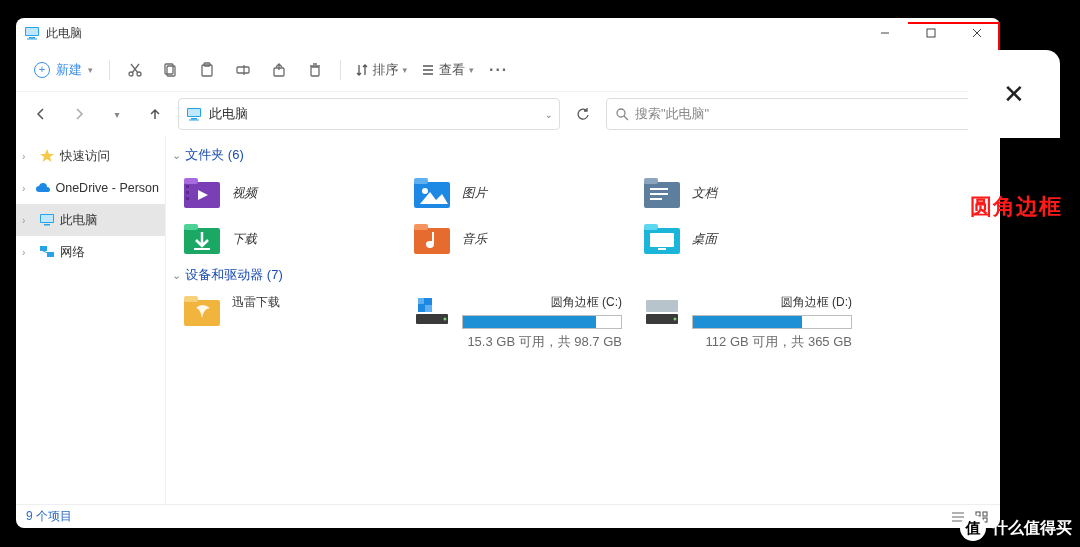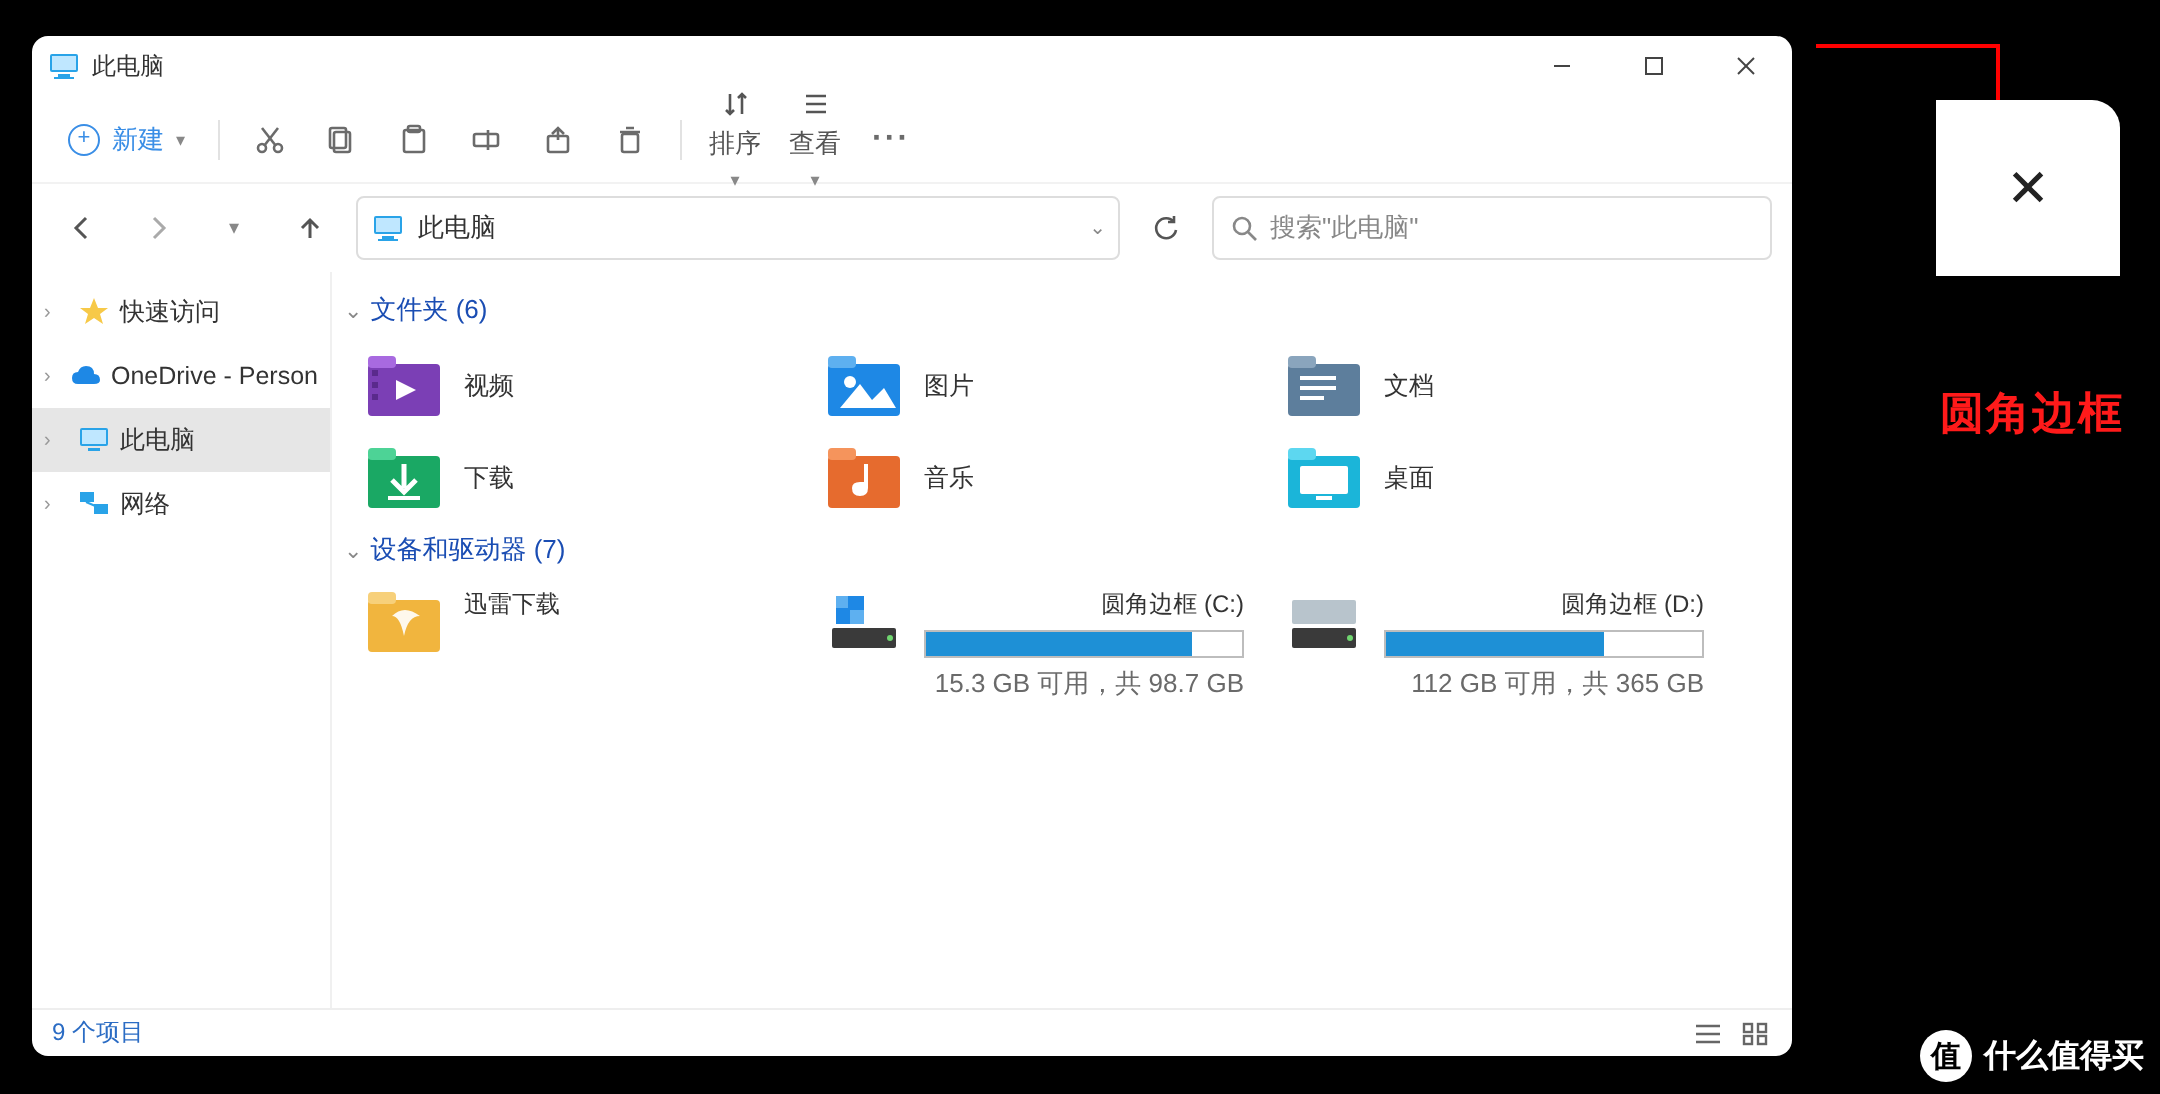--- a/index.html
+++ b/index.html
@@ -1,46 +1,46 @@
 <!DOCTYPE html>
 <html><head>
 <meta charset="utf-8">
 <style>
   * { box-sizing: border-box; margin: 0; padding: 0; font-family: "Segoe UI", "Microsoft YaHei", sans-serif; }
   body { background: #000; width: 1080px; height: 547px; overflow: hidden; position: relative; }
-  .window { position: absolute; left: 16px; top: 18px; width: 880px; height: 510px; background: #fff; border-radius: 8px; overflow: hidden; display: flex; flex-direction: column; }
+  .window { position: absolute; left: 16px; top: 18px; width: 984px; height: 510px; background: #fff; border-radius: 8px; overflow: hidden; display: flex; flex-direction: column; }
   .titlebar { height: 30px; display: flex; align-items: center; padding: 0 0 0 8px; font-size: 12px; color: #333; }
   .titlebar .app-icon { width: 16px; height: 16px; margin-right: 6px; display:flex; align-items:center; justify-content:center;}
   .titlebar .spacer { flex: 1; }
   .win-controls { display: flex; height: 30px; }
   .win-btn { width: 46px; display: flex; align-items: center; justify-content: center; color: #555; }
   .toolbar { height: 44px; display: flex; align-items: center; padding: 0 10px; gap: 2px; border-bottom: 1px solid #f2f2f2;}
   .new-btn { display: flex; align-items: center; gap: 6px; padding: 4px 8px; border-radius:4px; color:#3a8ee6; font-size:13px;}
   .new-btn .plus-circle { width:16px; height:16px; border:1.5px solid #3a8ee6; border-radius:50%; display:flex; align-items:center;justify-content:center; font-size:11px; line-height:1;}
   .tb-icon { width: 34px; height: 34px; display:flex; align-items:center; justify-content:center; color:#6b6b6b; border-radius:4px;}
   .tb-sep { width:1px; height:20px; background:#e2e2e2; margin:0 6px;}
-  .tb-labeled { display:flex; align-items:center; gap:4px; color:#555; font-size:13px; padding:4px 6px;flex-direction:column;}
+  .tb-labeled { display:flex; align-items:center; gap:4px; color:#555; font-size:13px; padding:4px 6px;}
   .navbar { height: 44px; display:flex; align-items:center; padding: 6px 10px; gap:8px; }
   .nav-ico { width:30px; height:30px; display:flex; align-items:center; justify-content:center; color:#555; border-radius:4px;}
   .addr-box { flex:0 0 382px; height:32px; border:1px solid #ddd; border-radius:4px; display:flex; align-items:center; padding:0 6px; gap:6px;}
   .addr-box .pc-icon { width:18px; height:14px; }
   .addr-box .addr-text { flex:1; font-size:13px; color:#333;}
   .refresh { width:30px;height:30px; display:flex;align-items:center;justify-content:center;color:#555;}
   .search-box { flex:1; height:32px; border:1px solid #ddd; border-radius:4px; display:flex; align-items:center; padding:0 8px; color:#888; font-size:13px; gap:6px;}
   .main { flex:1; display:flex; min-height:0;}
   .sidebar { width:150px; border-right:1px solid #f0f0f0; padding-top:4px;}
   .side-item { display:flex; align-items:center; height:32px; padding:0 6px; font-size:12.5px; color:#333; gap:4px; white-space:nowrap; overflow:hidden;}
   .side-item.active { background:#e6e6e6;}
   .side-chev { width:12px; color:#999; font-size:10px;}
   .side-icon { width:18px; height:18px; display:flex; align-items:center; justify-content:center;}
   .content { flex:1; overflow:auto; padding:6px 0 6px 6px;}
   .section-header { display:flex; align-items:center; gap:4px; font-size:13px; color:#1a4db3; padding:4px 0 6px 0;}
   .section-header .chev { color:#888; font-size:11px;}
   .grid { display:flex; flex-wrap:wrap; }
-  .folder-item { width:230px; height:46px; display:flex; align-items:center; gap:10px; padding:2px 4px 2px 10px;}
+  .folder-item { width:230px; height:46px; display:flex; align-items:center; gap:10px; padding:2px 4px 2px 10px;font-style:italic;}
   .folder-icon { width:40px; height:34px; display:flex; align-items:center; justify-content:center;}
   .folder-label { font-size:12.5px; color:#333;}
   .device-item { width:230px; display:flex; gap:10px; padding:4px 4px 12px 10px; align-items:flex-start;}
   .device-icon { width:40px; height:34px; display:flex; align-items:center; justify-content:center;}
   .device-info { font-size:12px; color:#333;text-align:right; }
   .device-name { margin-bottom:4px;}
   .progress { width:160px; height:14px; border:1px solid #bdbdbd; background:#fff; margin-bottom:4px;}
   .progress-fill { height:100%; background:#1e90d6;}
   .device-free { color:#6a6a6a; font-size:13px;}
   .statusbar { height:24px; border-top:1px solid #eee; display:flex; align-items:center; padding:0 10px; font-size:12px; color:#2b6cc4;}

